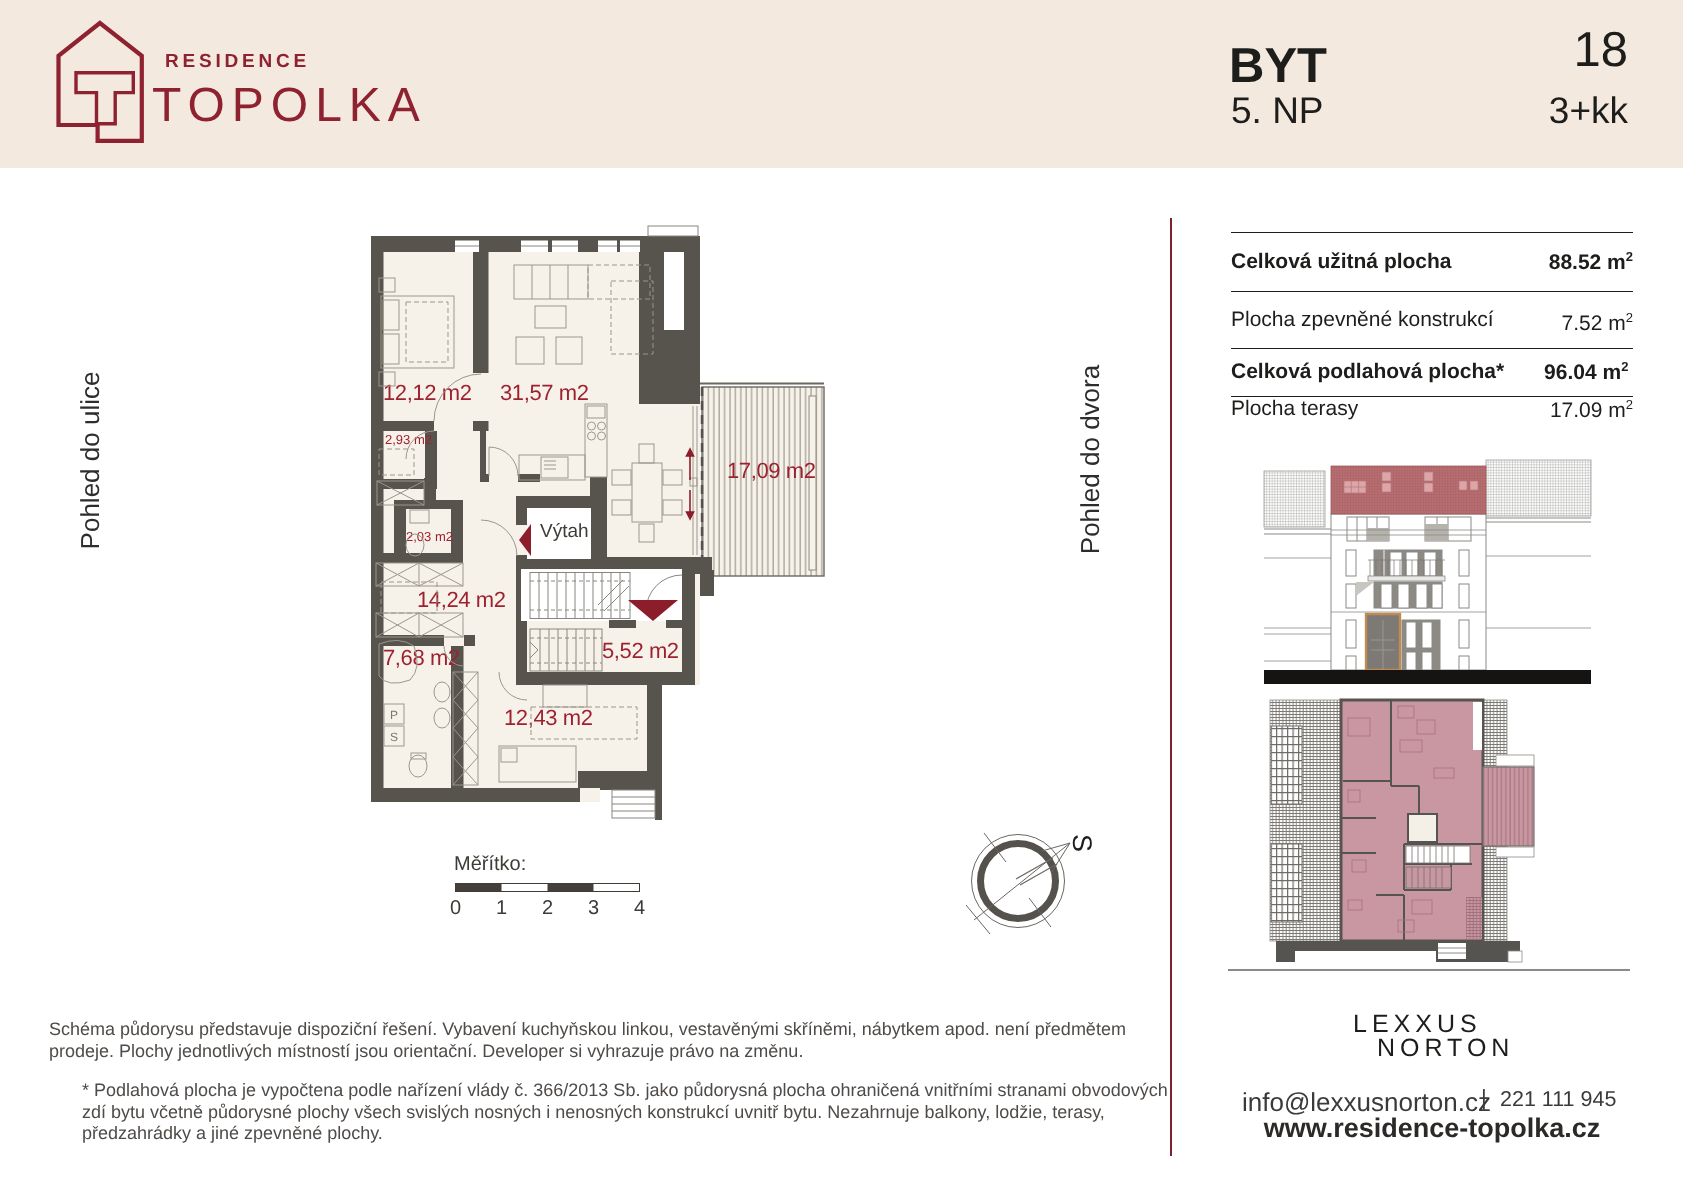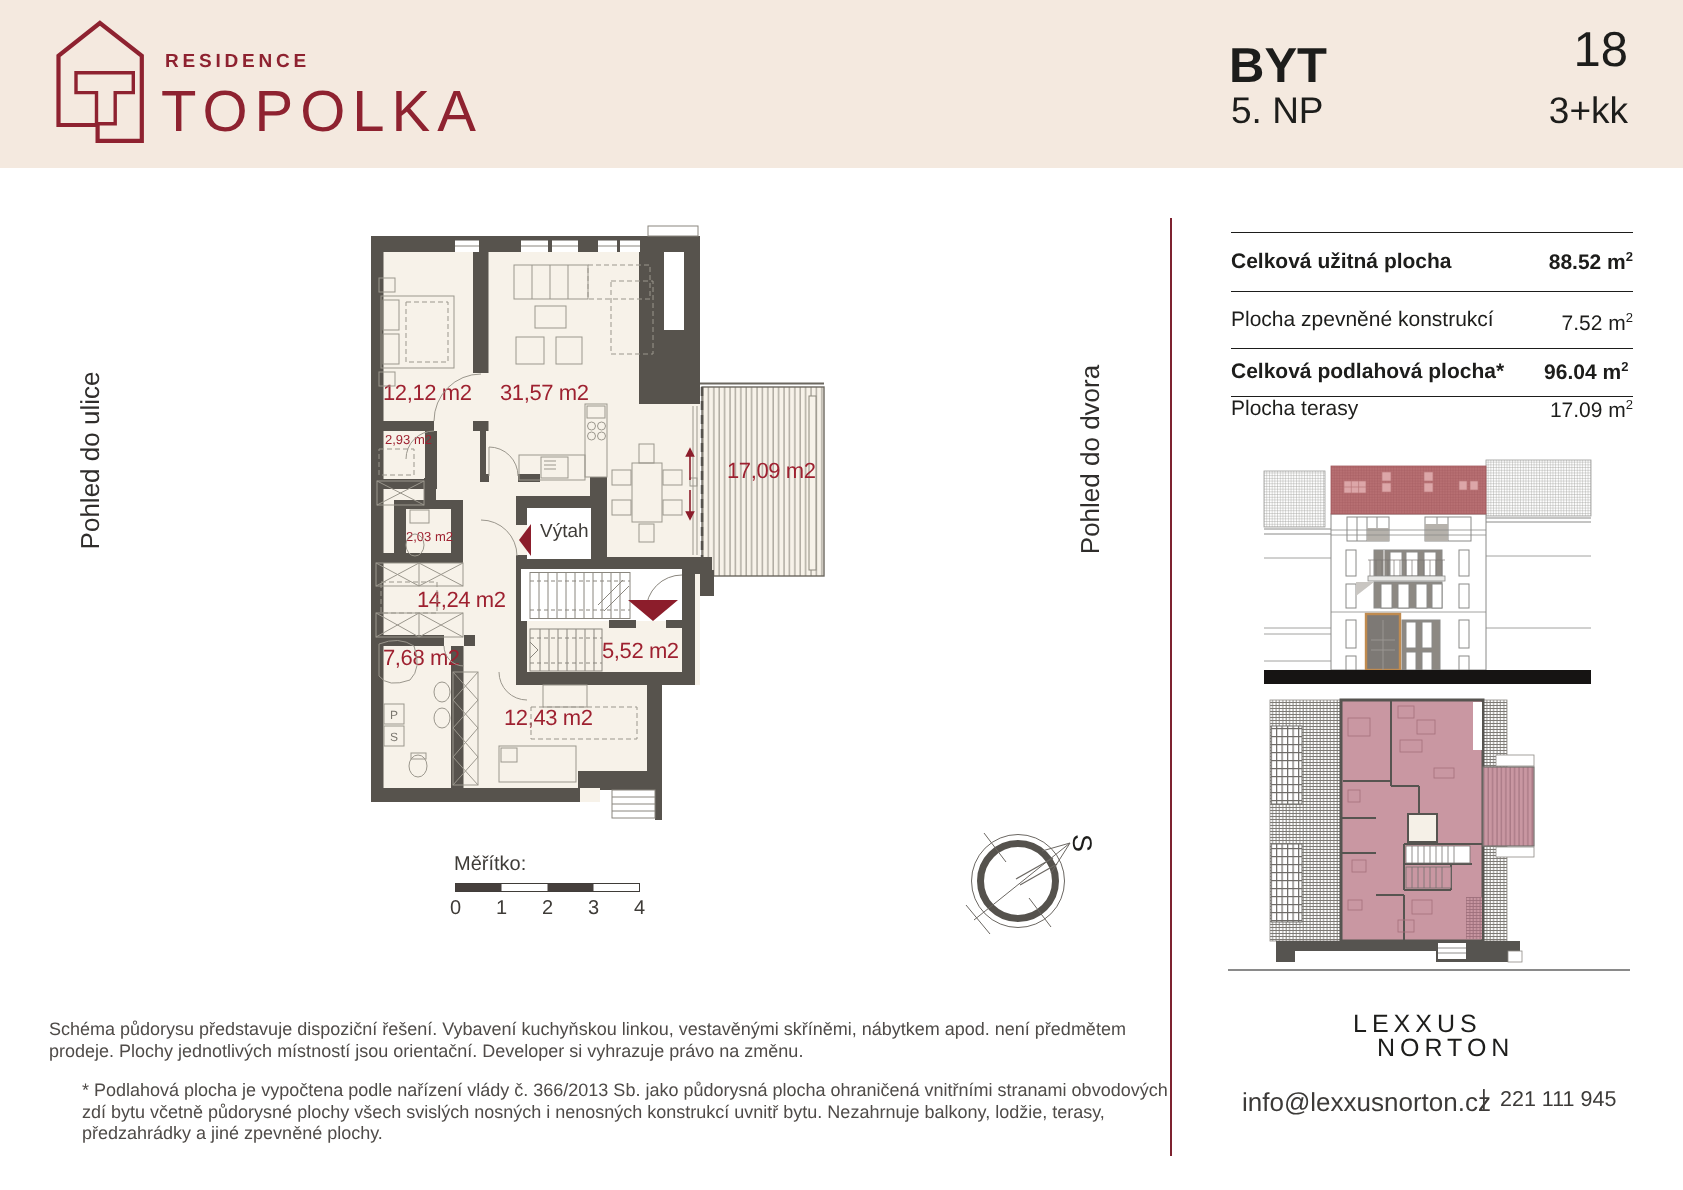--- a/index.html
+++ b/index.html
@@ -13,21 +13,21 @@
 
 <div class="abs" style="left:0;top:0;width:1683px;height:168px;background:#f4e9df;"></div>
 
 <svg class="abs" style="left:52px;top:16px;" width="100" height="134" viewBox="52 16 100 134">
   <path d="M58.5,125 V55.8 L99.9,23 L141.8,55.8 V140.8 H97.6 V125 Z" fill="none" stroke="#8e2230" stroke-width="4.2"></path>
   <path d="M76,72.8 H133.3 V92.6 H115.2 V123.8 H96.5 V92.6 H76 Z" fill="none" stroke="#8e2230" stroke-width="3.4"></path>
 </svg>
 
 <div class="abs" style="left:165px;top:51px;font-size:19px;letter-spacing:3.8px;color:#8e2230;font-weight:600;">RESIDENCE</div>
 
-<div class="abs" style="left:161px;top:78px;font-size:58px;letter-spacing:7px;color:#8e2230;font-weight:500;">TOPOLKA</div>
+<div class="abs" style="left:152px;top:78px;font-size:48px;letter-spacing:7px;color:#8e2230;font-weight:500;">TOPOLKA</div>
 
 <div class="abs" style="left:1229px;top:22px;font-size:49px;color:#1d1d1b;font-weight:700;margin-top:16px;">BYT</div>
 
 <div class="abs" style="left:1231px;top:90px;font-size:37px;color:#1d1d1b;font-weight:400;">5. NP</div>
 
 <div class="abs" style="left:1522px;top:22px;width:106px;text-align:right;font-size:49px;color:#1d1d1b;font-weight:500;">18</div>
 
 <div class="abs" style="left:1522px;top:90px;width:106px;text-align:right;font-size:37px;color:#1d1d1b;font-weight:400;">3+kk</div>
 
 <div class="abs" style="left:1170px;top:218px;width:2px;height:938px;background:#7e2230;"></div>
@@ -593,20 +593,21 @@
 <div class="abs" style="left:1228px;top:969px;width:402px;height:1.6px;background:#8a8a8a;"></div>
 
 <div class="abs" style="left:1353px;top:1010px;font-size:25px;letter-spacing:5px;color:#1d1d1b;font-weight:500;">LEXXUS</div>
 
 <div class="abs" style="left:1377px;top:1034px;font-size:25px;letter-spacing:5px;color:#1d1d1b;font-weight:500;">NORTON</div>
 
 <div class="abs" style="left:1242px;top:1087px;font-size:26px;color:#3c3a38;">info@lexxusnorton.cz</div>
 <div class="abs" style="left:1481px;top:1085px;font-size:22px;color:#3c3a38;">|</div>
 <div class="abs" style="left:1500px;top:1087px;white-space:nowrap;font-size:21.5px;color:#3c3a38;">221 111 945</div>
 
+<div class="abs" style="left:1231px;top:1113px;width:402px;text-align:center;font-size:27px;font-weight:700;color:#2c2a28;">www.residence-topolka.cz</div>
 
 <div class="abs" style="left:49px;top:1019px;width:1120px;font-size:18px;line-height:21.5px;color:#4f4b48;">
 Schéma půdorysu představuje dispoziční řešení. Vybavení kuchyňskou linkou, vestavěnými skříněmi, nábytkem apod. není předmětem<br>prodeje. Plochy jednotlivých místností jsou orientační. Developer si vyhrazuje právo na změnu.
 </div>
 
 <div class="abs" style="left:49px;top:1080px;width:1120px;font-size:18px;line-height:21.5px;color:#4f4b48;margin-left:33px;">
 * Podlahová plocha je vypočtena podle nařízení vlády č. 366/2013 Sb. jako půdorysná plocha ohraničená vnitřními stranami obvodových<br>zdí bytu včetně půdorysné plochy všech svislých nosných i nenosných konstrukcí uvnitř bytu. Nezahrnuje balkony, lodžie, terasy,<br>předzahrádky a jiné zpevněné plochy.
 </div>
 
 </div>

